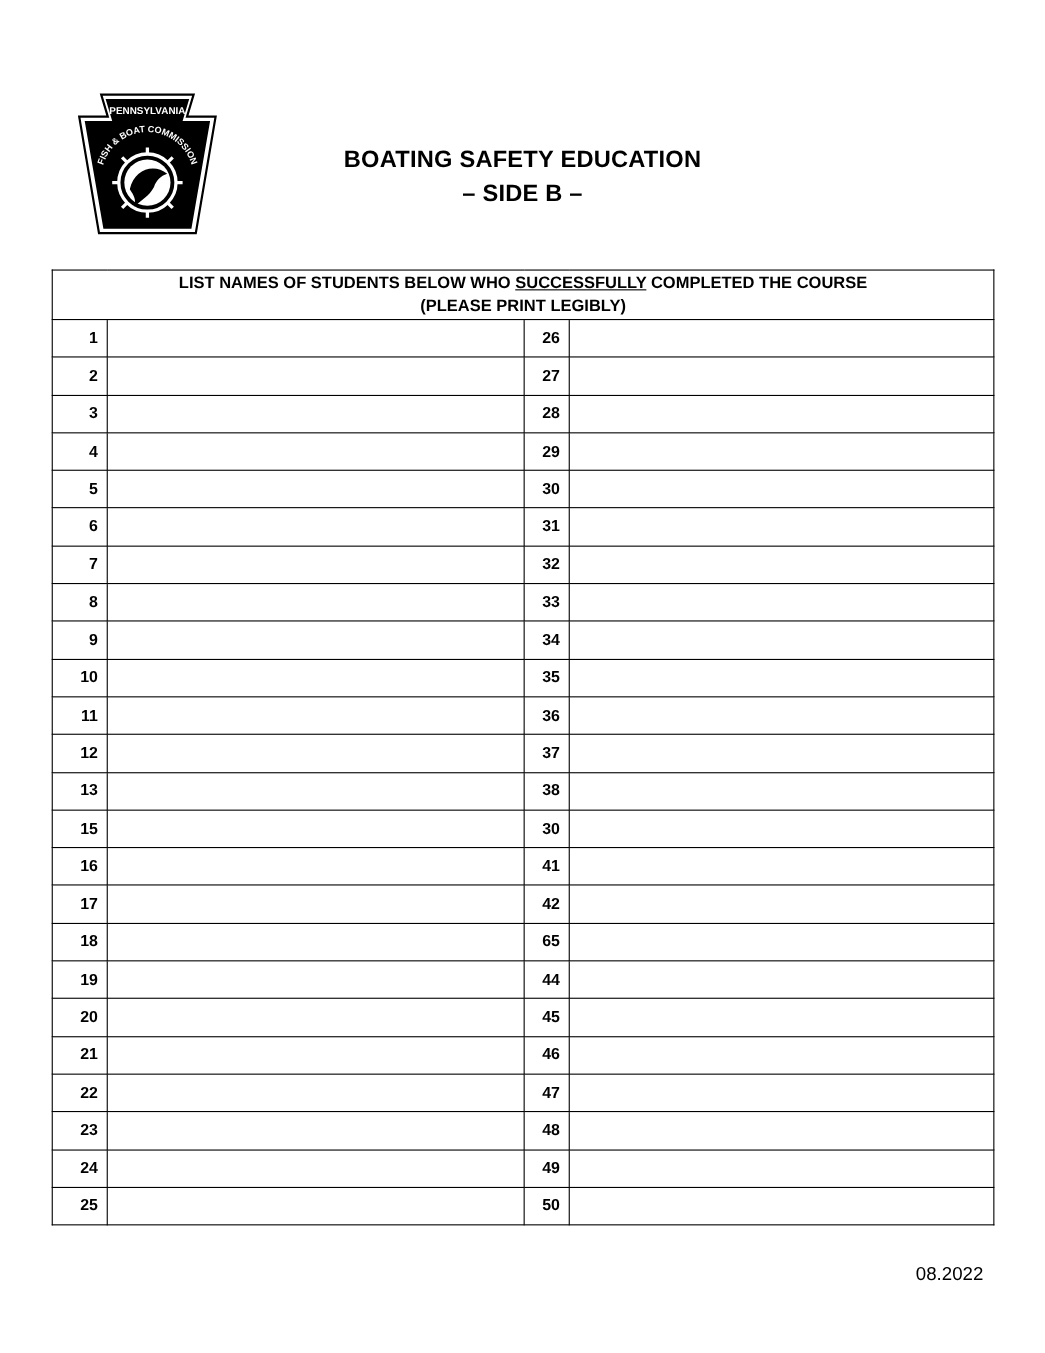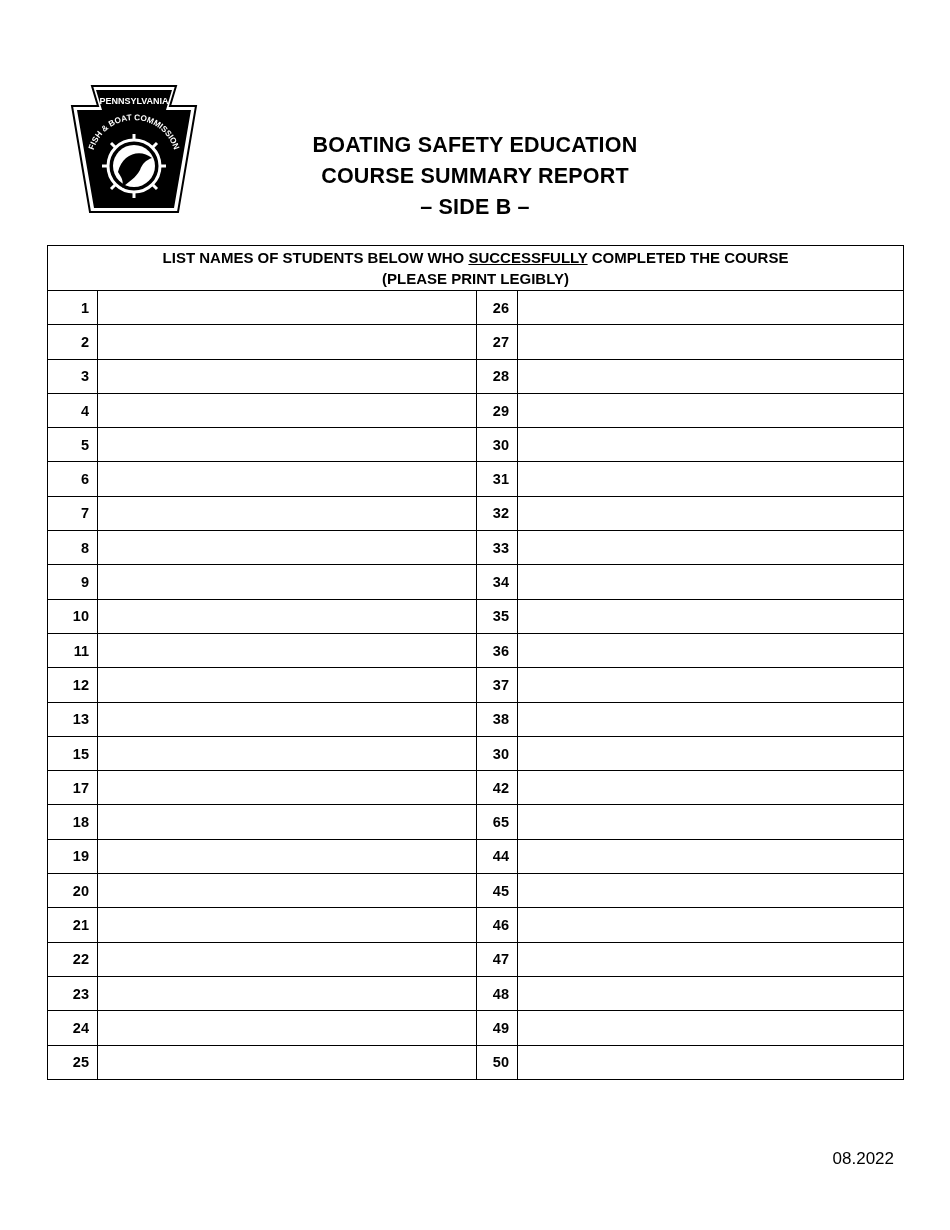--- a/index.html
+++ b/index.html
@@ -39,21 +39,20 @@
       <line x1="82" y1="100" x2="87" y2="105"></line>
     <line x1="87" y1="59" x2="82" y2="64"></line>
       <line x1="46" y1="100" x2="41" y2="105"></line>
   </g>
   <circle cx="64" cy="82" r="21" fill="#fff"></circle>
   <path d="M48,88 C52,70 70,64 82,74 C76,76 72,80 70,86 C66,94 58,98 52,104 C54,98 52,94 48,88 Z" fill="#000"></path>
 </svg>
 
 <div class="title-block">
   <div>BOATING SAFETY EDUCATION</div>
-  <div>COURSE SUMMARY REPORT</div>
   <div>– SIDE B –</div>
 </div>
 
 <table class="roster">
   <colgroup>
     <col style="width:50px">
       <col style="width:379px">
       <col style="width:41px">
       <col style="width:386px">
   </colgroup>
@@ -144,20 +143,26 @@
         <td class="num">38</td>
         <td class="name"></td>
       </tr>
       <tr class="row">
         <td class="num">15</td>
         <td class="name"></td>
         <td class="num">30</td>
         <td class="name"></td>
       </tr>
       <tr class="row">
+        <td class="num">16</td>
+        <td class="name"></td>
+        <td class="num">41</td>
+        <td class="name"></td>
+      </tr>
+      <tr class="row">
         <td class="num">17</td>
         <td class="name"></td>
         <td class="num">42</td>
         <td class="name"></td>
       </tr>
       <tr class="row">
         <td class="num">18</td>
         <td class="name"></td>
         <td class="num">65</td>
         <td class="name"></td>

